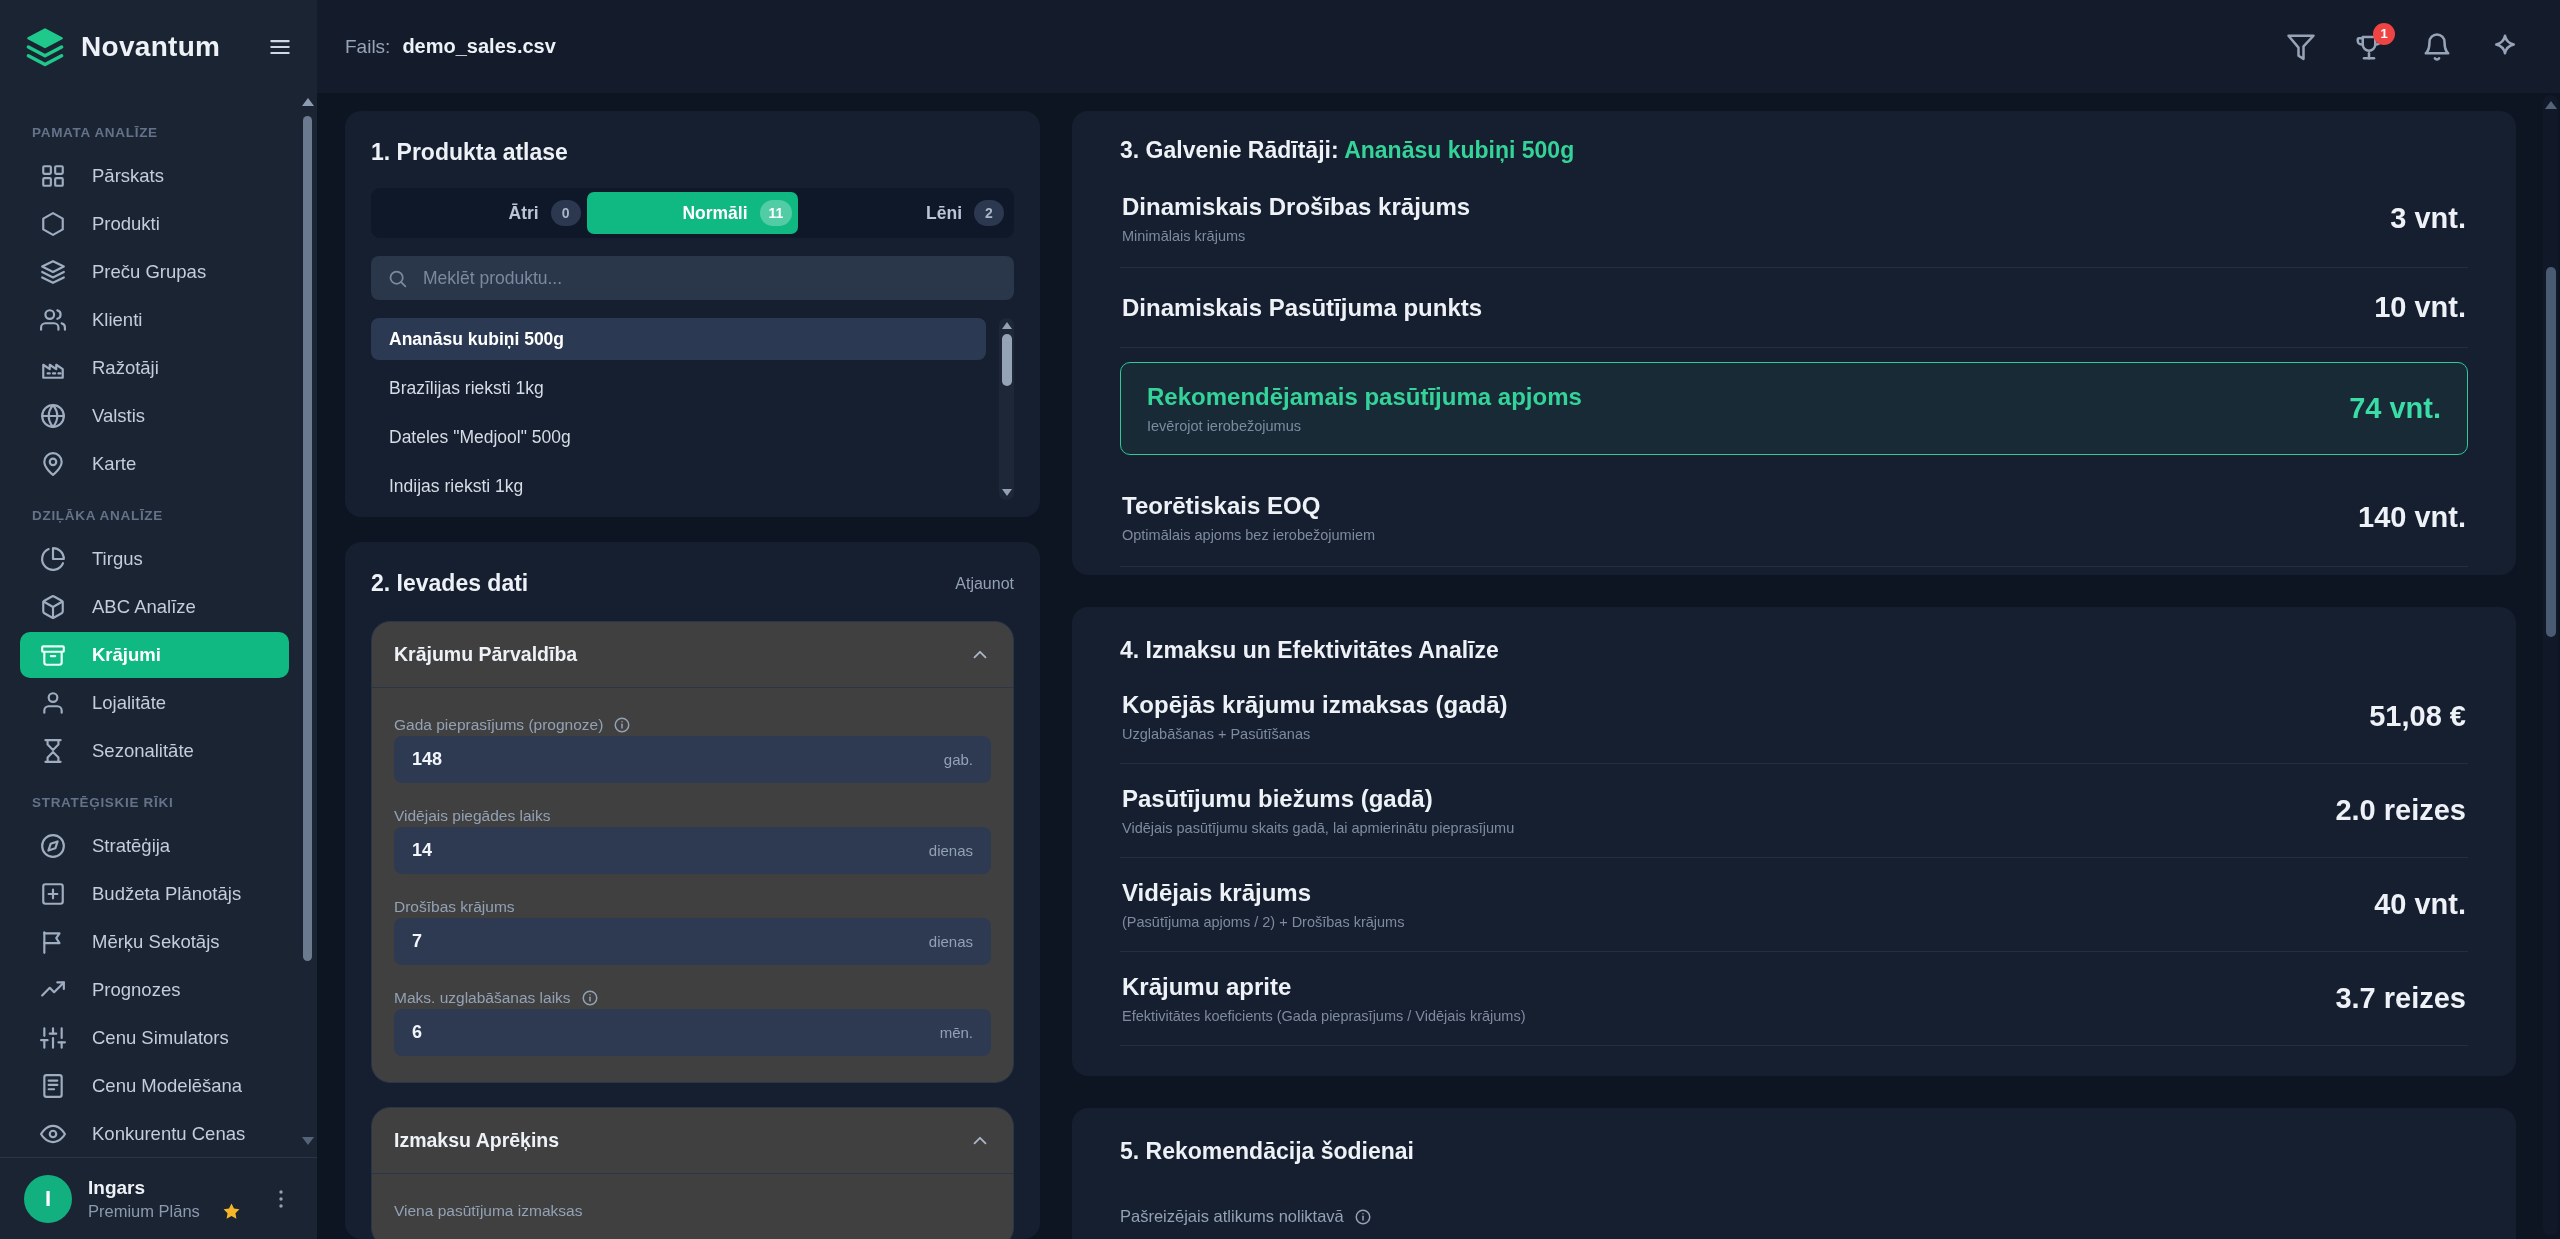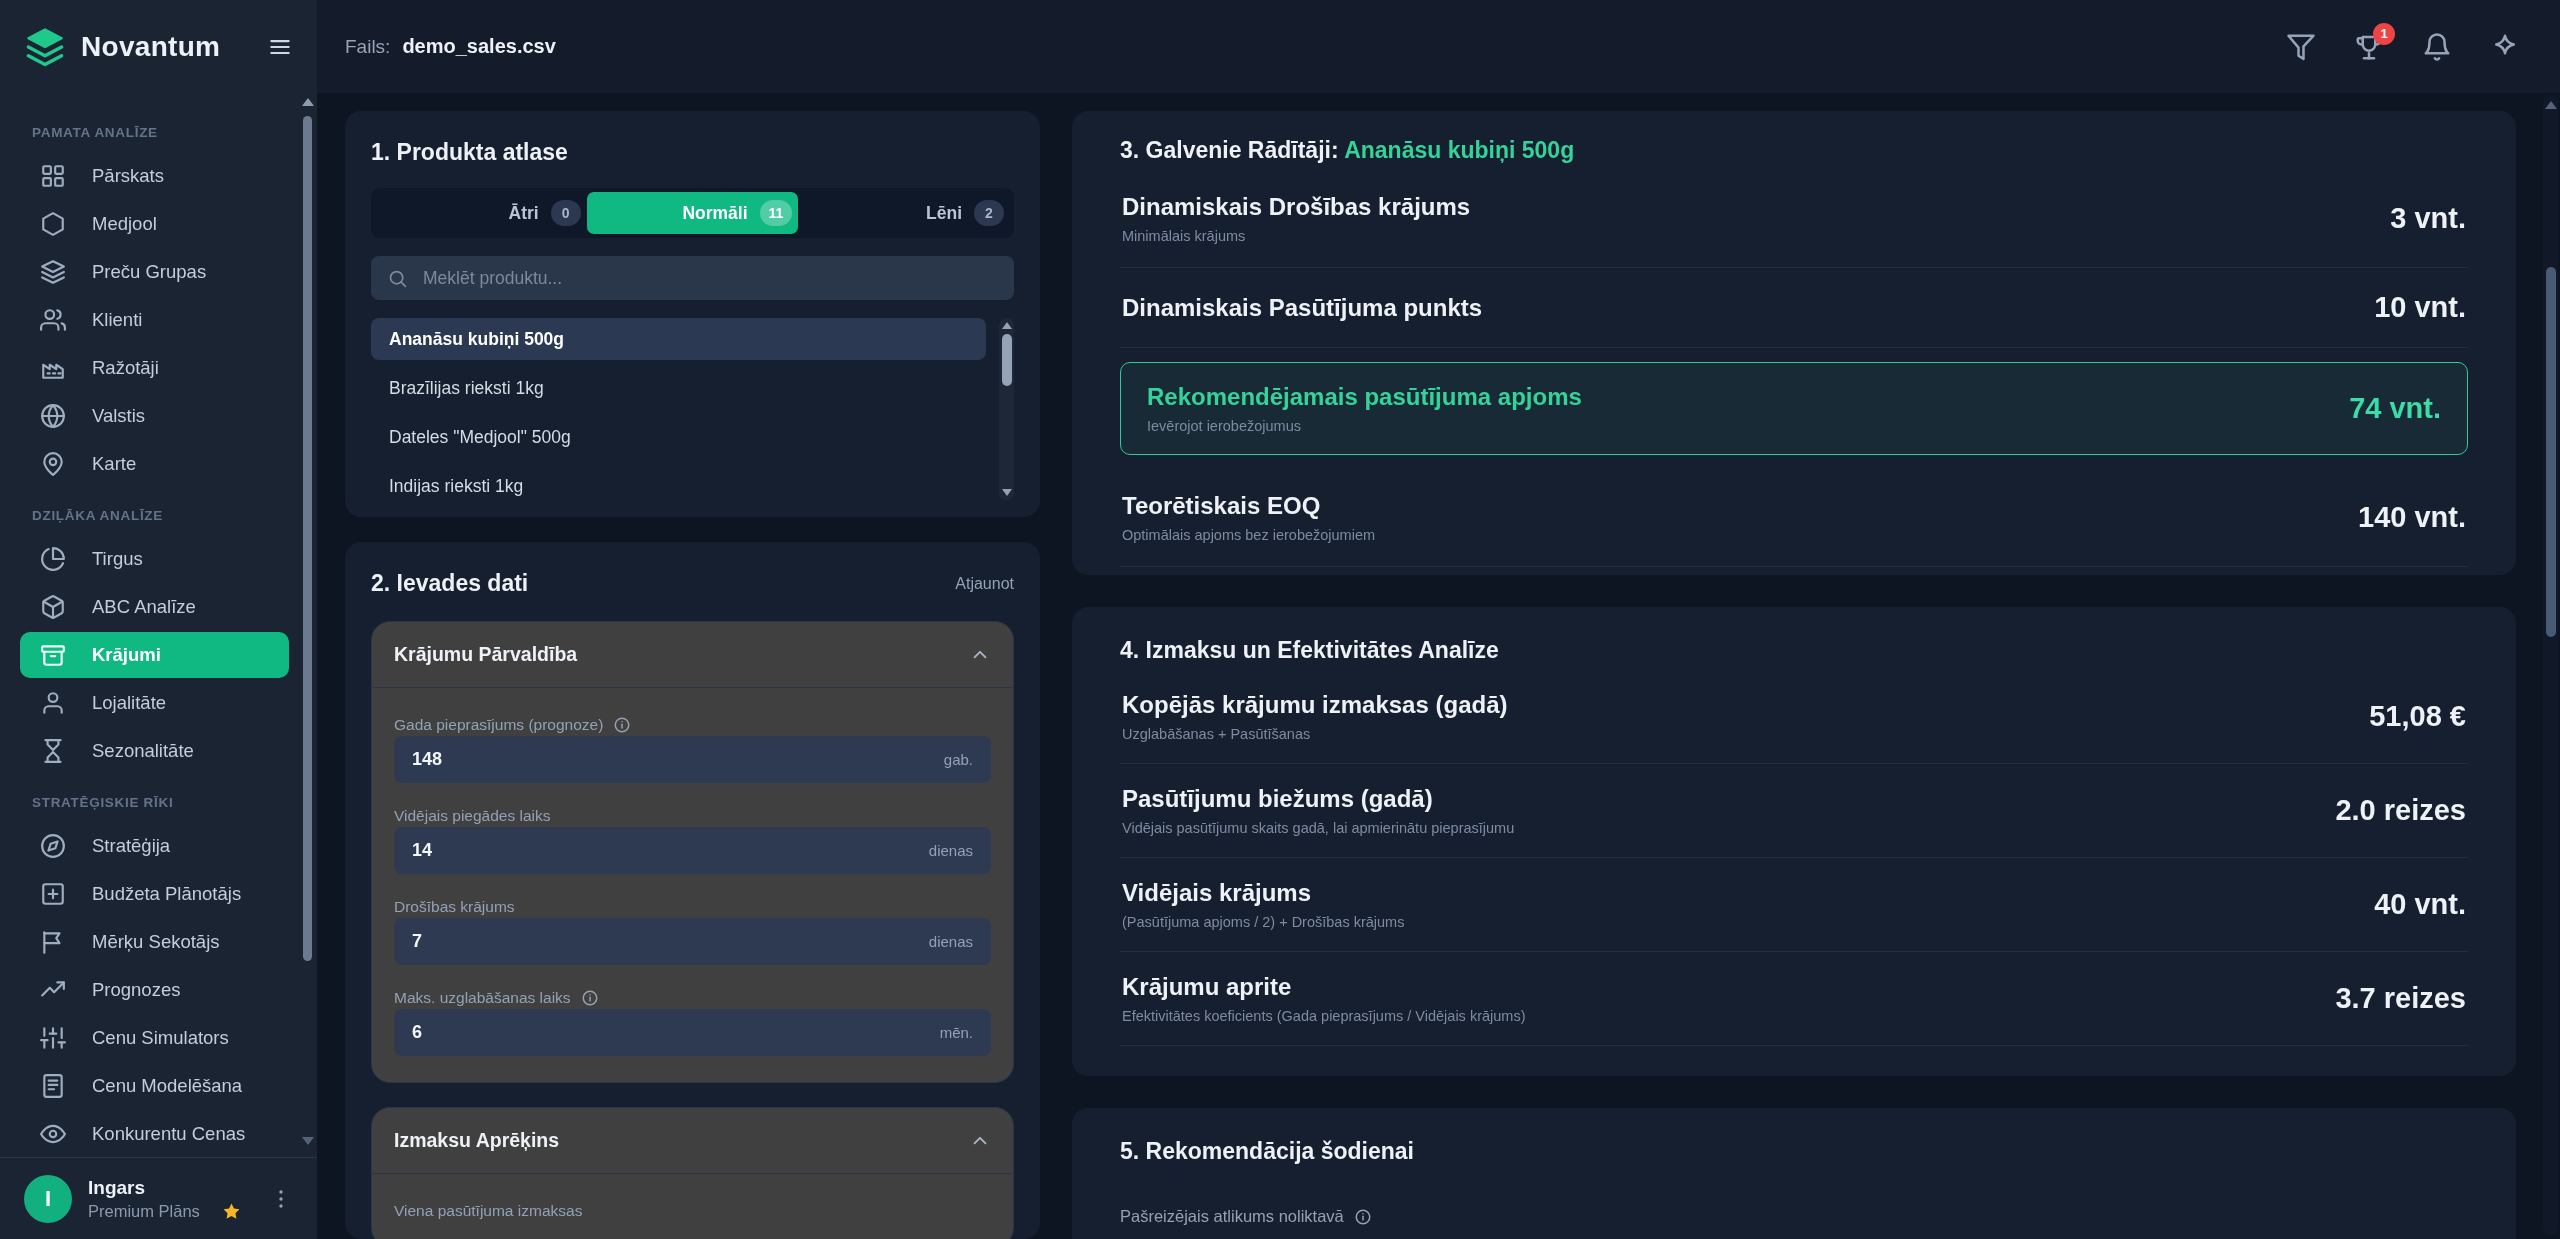--- a/index.html
+++ b/index.html
@@ -202,21 +202,21 @@
           </svg>
         </span>
         <span class="nav-label">Pārskats</span>
       </div>
       <div class="nav-item">
         <span class="icon ">
           <svg viewBox="0 0 24 24">
             <path d="M12 2l9 5v10l-9 5-9-5V7z"></path>
           </svg>
         </span>
-        <span class="nav-label">Medjool</span>
+        <span class="nav-label">Produkti</span>
       </div>
       <div class="nav-item">
         <span class="icon ">
           <svg viewBox="0 0 24 24">
             <path d="M12 2 2 7l10 5 10-5z"></path>
             <path d="M2 12l10 5 10-5"></path>
             <path d="M2 17l10 5 10-5"></path>
           </svg>
         </span>
         <span class="nav-label">Preču Grupas</span>

